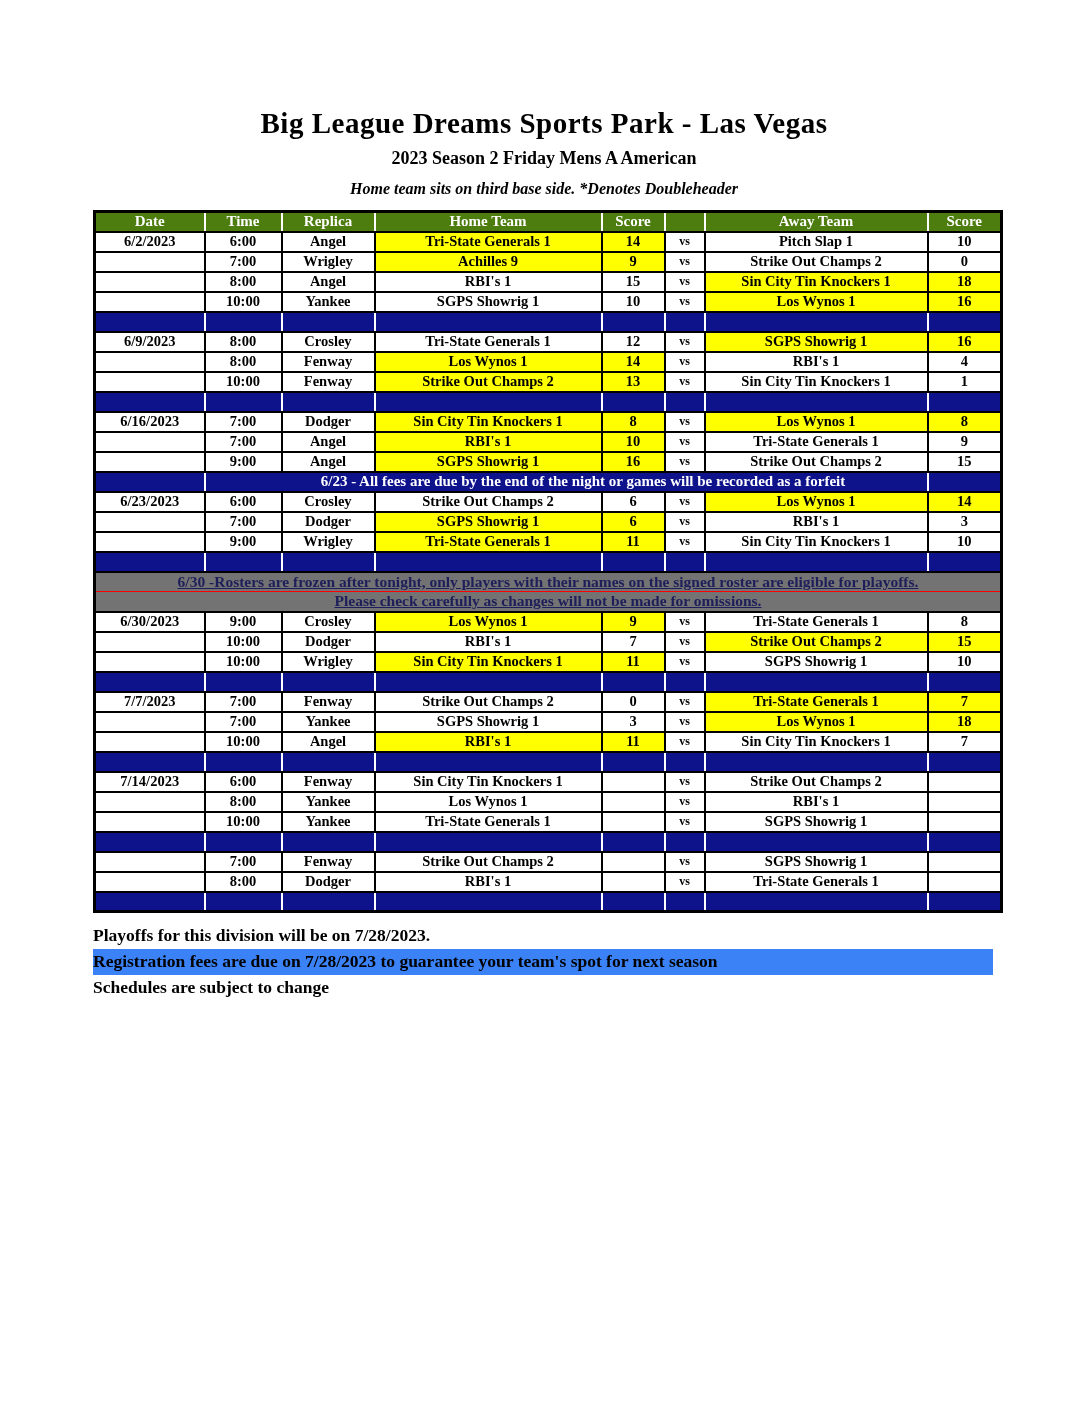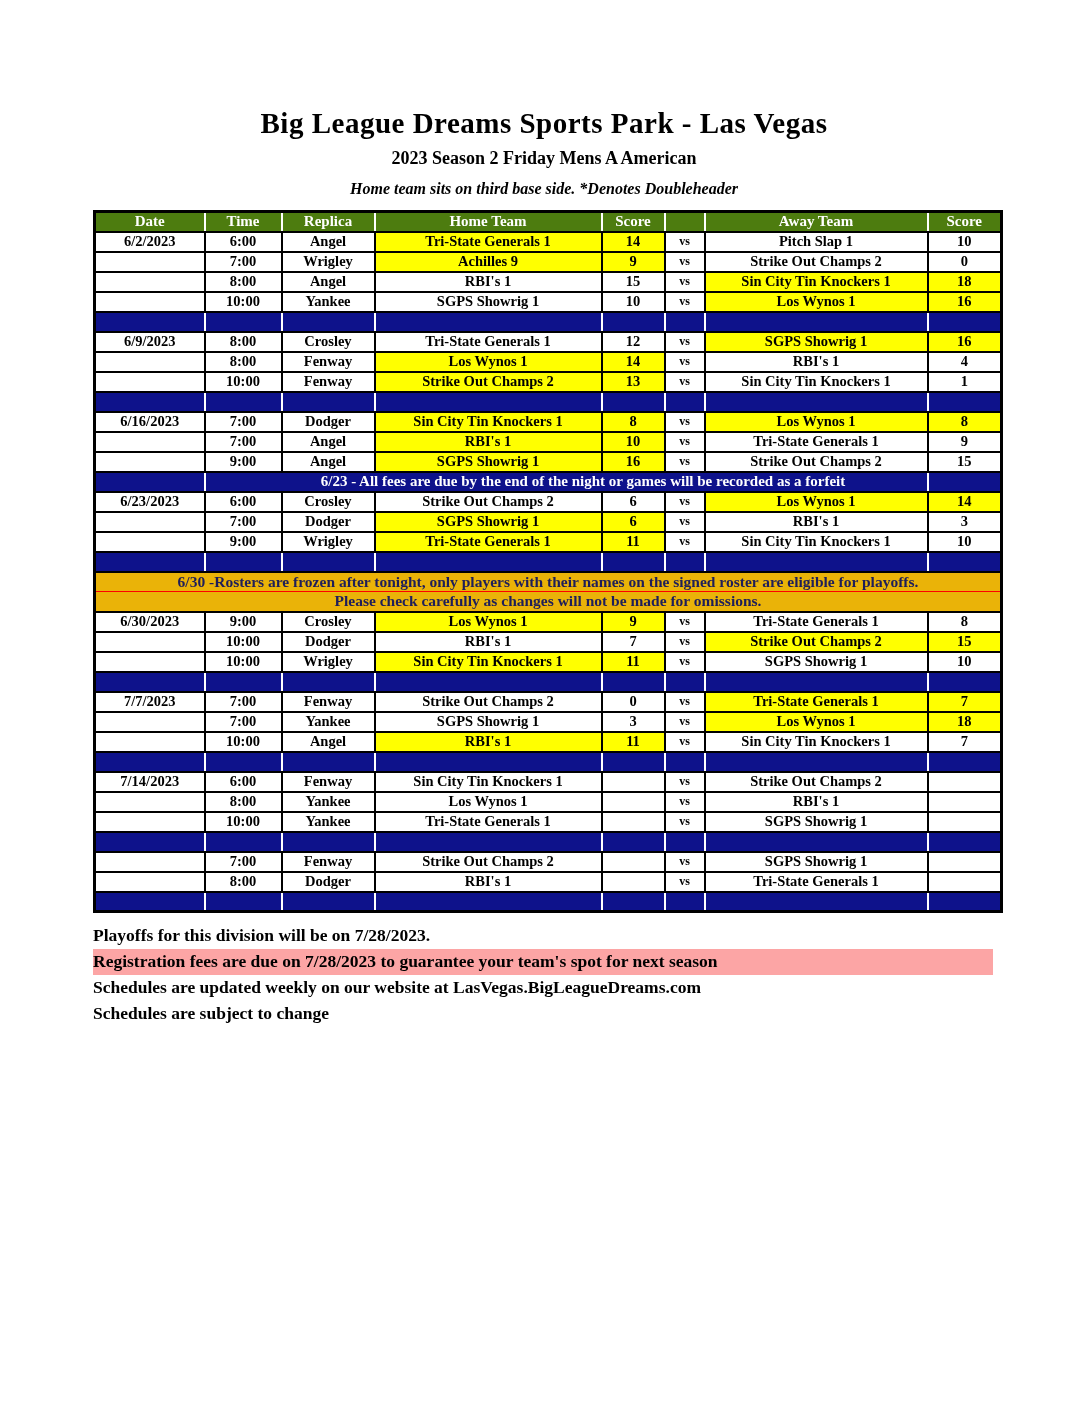--- a/index.html
+++ b/index.html
@@ -33,30 +33,30 @@
   td.c-vs { font-size: 12px; }
   tr.spacer td {
     background: #0e128b;
     border-left: 2px solid #ffffff; border-right: 2px solid #ffffff;
   }
   tr.banner td {
     background: #0e128b; color: #ffffff; font-size: 15px;
     border-left: 2px solid #ffffff; border-right: 2px solid #ffffff; padding-left: 36px;
   }
   tr.red-banner td {
-    background: #eab308; color: #1e1e5a; font-size: 15.5px;
+    background: #737373; color: #1e1e5a; font-size: 15.5px;
     border-left-color: #000; border-right-color: #000;
-    border-top: 1px solid #fe0000; border-bottom: 1px solid #fe0000;
+    border-top: 1px solid #fe0000; border-bottom: 1px solid #fe0000; text-decoration: underline;
   }
   .doc-footer { margin: 10px 0 0 93px; width: 900px; }
   .footer-line {
     font-size: 17.5px; font-weight: bold; color: #000;
     height: 26px; line-height: 24px; white-space: nowrap;
   }
-  .footer-line.hl { background: #fca5a5; }
+  .footer-line.hl { background: #3b82f6; }
 </style>
 </head>
 <body>
 
 <div class="page">
   <div class="doc-header">
     <div class="doc-title">Big League Dreams Sports Park - Las Vegas</div>
     <div class="doc-subtitle">2023 Season 2 Friday Mens A American</div>
     <div class="doc-note">Home team sits on third base side.  *Denotes Doubleheader</div>
   </div>
@@ -405,16 +405,15 @@
           <td></td>
           <td></td>
           <td></td>
         </tr>
       </tbody>
   </table>
 
   <div class="doc-footer" id="footer">
       <div class="footer-line">Playoffs for this division will be on 7/28/2023.</div>
       <div class="footer-line hl">Registration fees are due on 7/28/2023 to guarantee your team's spot for next season</div>
-      <div class="footer-line">Schedules are updated weekly on our website at LasVegas.BigLeagueDreams.com</div>
       <div class="footer-line">Schedules are subject to change</div>
     </div>
 </div>
 
 </body></html>

